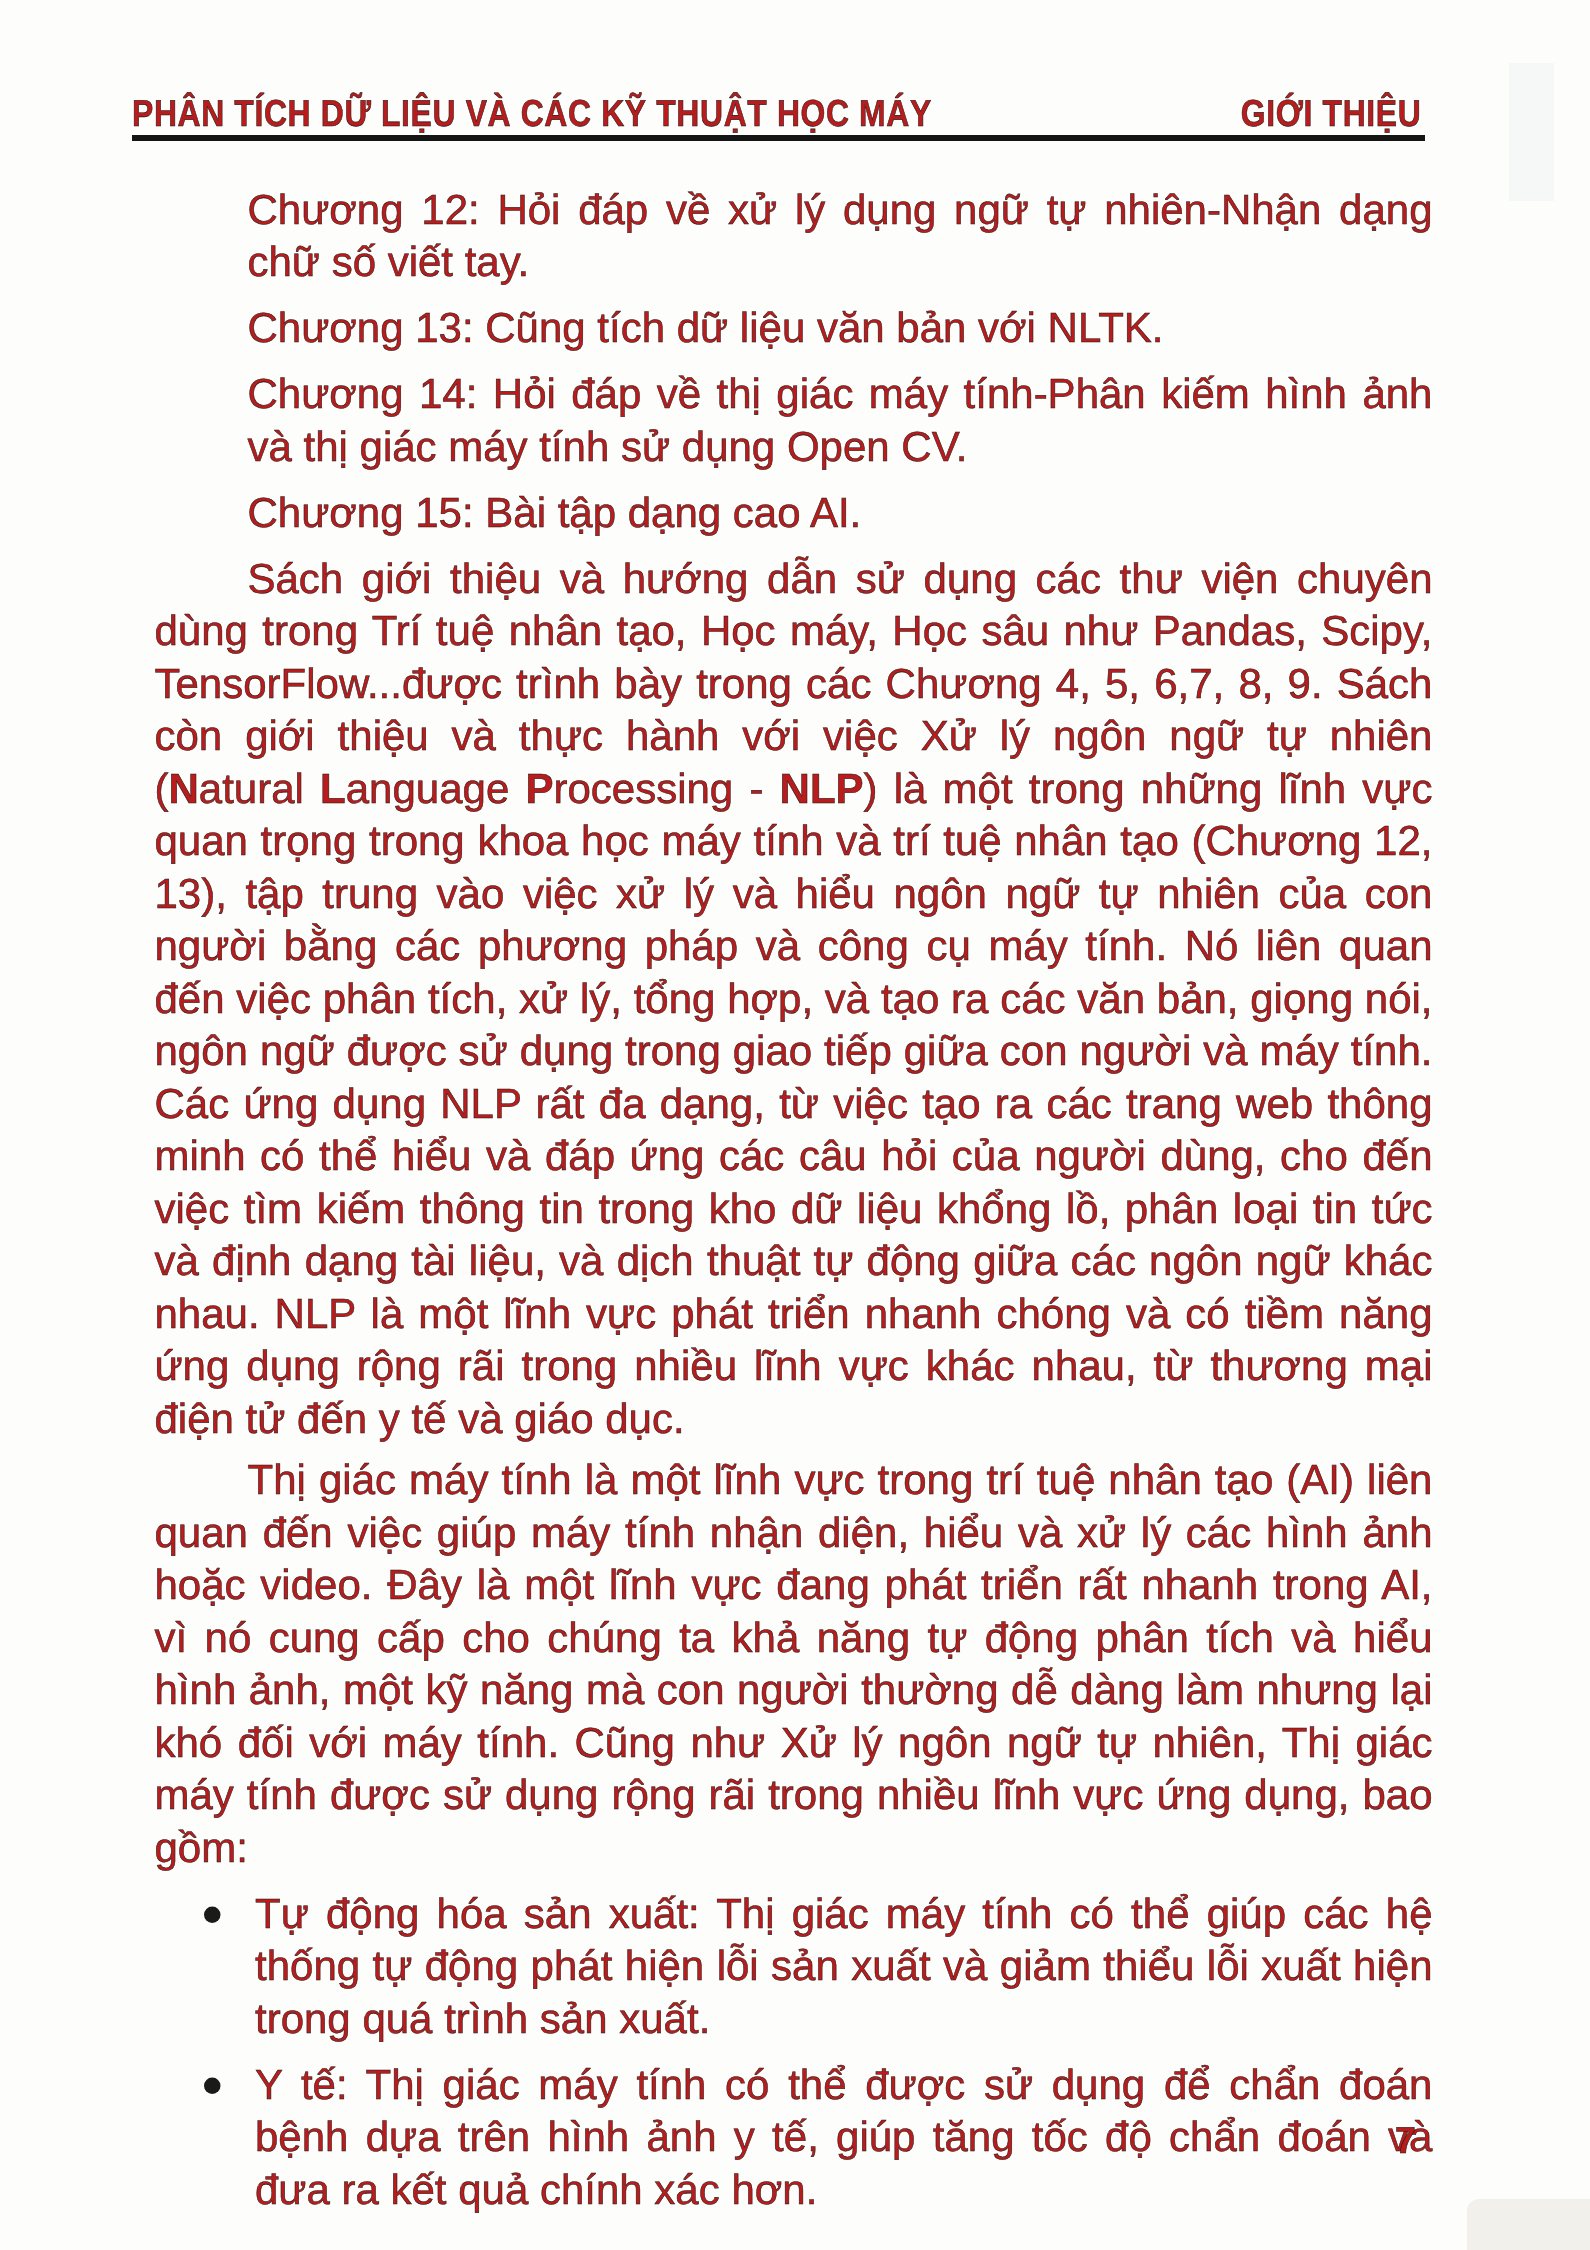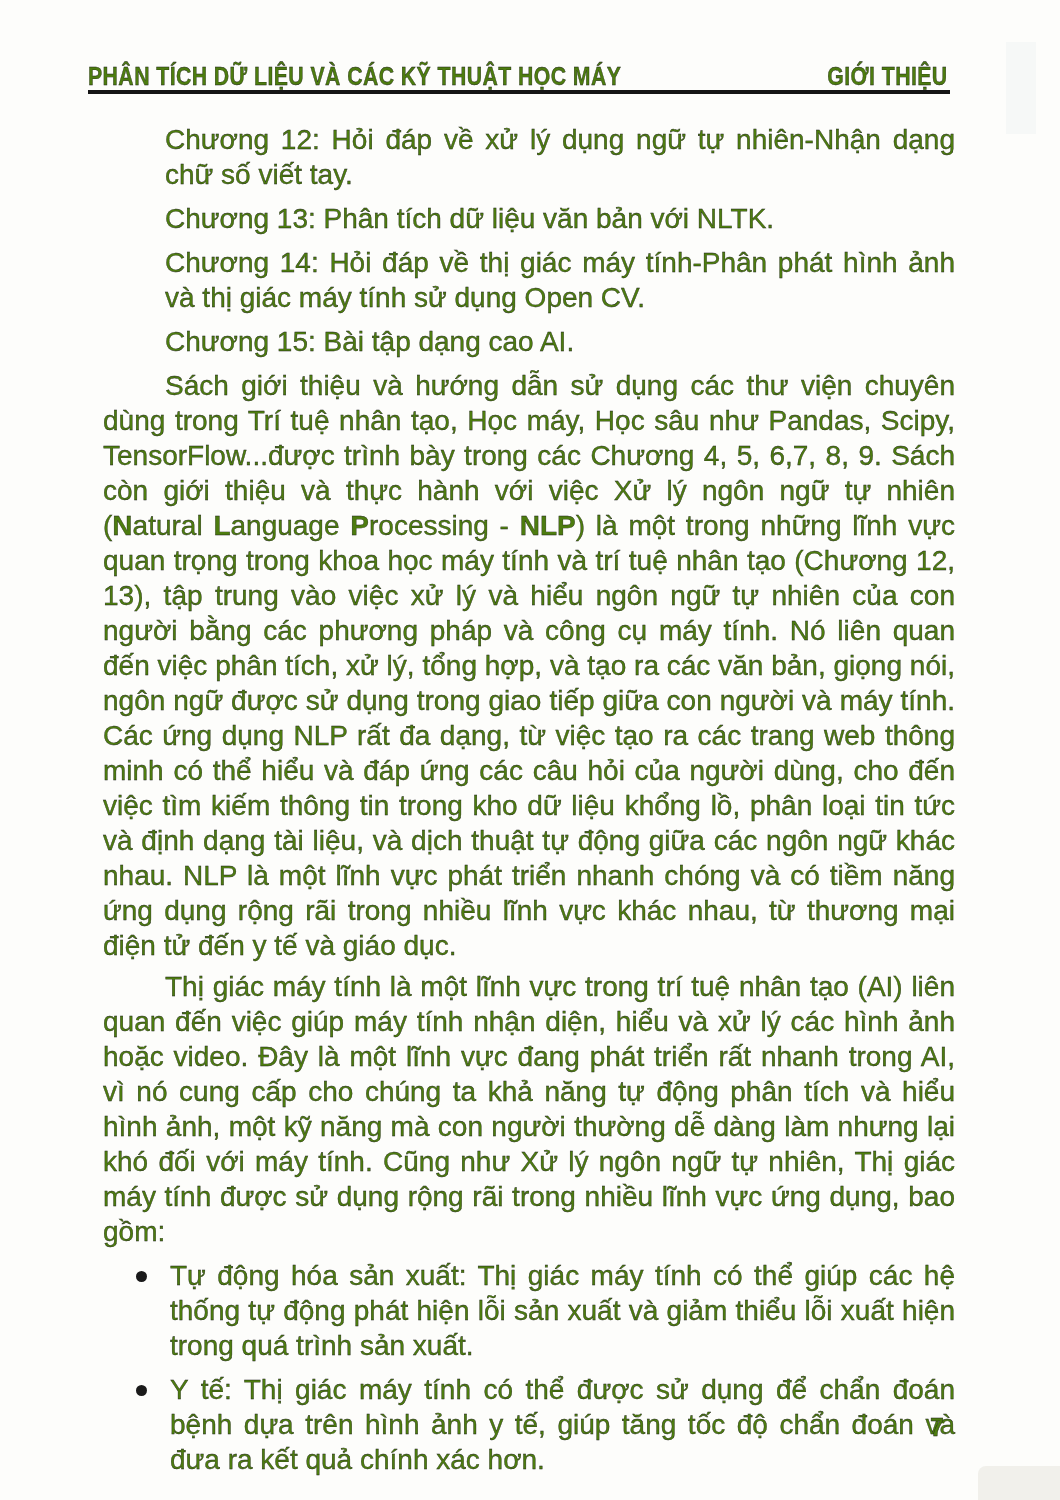--- a/index.html
+++ b/index.html
@@ -5,21 +5,21 @@
   html, body { margin: 0; padding: 0; }
   body {
     width: 1060px; height: 1500px;
     background: #ffffff;
     font-family: "Liberation Sans", sans-serif;
   }
   .page {
     position: relative;
     width: 1060px; height: 1500px;
     background: #fdfdfb;
-    color: #4d7c0f;
+    color: #b91c1c;
     overflow: hidden;
   }
   
   .header {
     position: absolute;
     top: 62px; left: 88px; right: 112px;
     display: flex; justify-content: space-between; align-items: flex-end;
     font-weight: bold;
     font-size: 25px;
     white-space: nowrap;
@@ -84,22 +84,22 @@
 
 <div class="page">
   <div class="header">
     <span class="left">PHÂN TÍCH DỮ LIỆU VÀ CÁC KỸ THUẬT HỌC MÁY</span>
     <span class="right">GIỚI THIỆU</span>
   </div>
   <div class="rule"></div>
 
   <main class="content">
       <p class="chapter"><span>Chương 12: Hỏi đáp về xử lý dụng ngữ tự nhiên-Nhận dạng chữ số viết tay.</span></p>
-      <p class="chapter"><span>Chương 13: Phân tích dữ liệu văn bản với NLTK.</span></p>
-      <p class="chapter"><span>Chương 14: Hỏi đáp về thị giác máy tính-Phân phát hình ảnh và thị giác máy tính sử dụng Open CV.</span></p>
+      <p class="chapter"><span>Chương 13: Cũng tích dữ liệu văn bản với NLTK.</span></p>
+      <p class="chapter"><span>Chương 14: Hỏi đáp về thị giác máy tính-Phân kiếm hình ảnh và thị giác máy tính sử dụng Open CV.</span></p>
       <p class="chapter"><span>Chương 15: Bài tập dạng cao AI.</span></p>
       <p class="para"><span>Sách giới thiệu và hướng dẫn sử dụng các thư viện chuyên dùng trong Trí tuệ nhân tạo, Học máy, Học sâu như Pandas, Scipy, TensorFlow...được trình bày trong các Chương 4, 5, 6,7, 8, 9. Sách còn giới thiệu và thực hành với việc Xử lý ngôn ngữ tự nhiên (</span><span class="bold">N</span><span>atural </span><span class="bold">L</span><span>anguage </span><span class="bold">P</span><span>rocessing - </span><span class="bold">NLP</span><span>) là một trong những lĩnh vực quan trọng trong khoa học máy tính và trí tuệ nhân tạo (Chương 12, 13), tập trung vào việc xử lý và hiểu ngôn ngữ tự nhiên của con người bằng các phương pháp và công cụ máy tính. Nó liên quan đến việc phân tích, xử lý, tổng hợp, và tạo ra các văn bản, giọng nói, ngôn ngữ được sử dụng trong giao tiếp giữa con người và máy tính. Các ứng dụng NLP rất đa dạng, từ việc tạo ra các trang web thông minh có thể hiểu và đáp ứng các câu hỏi của người dùng, cho đến việc tìm kiếm thông tin trong kho dữ liệu khổng lồ, phân loại tin tức và định dạng tài liệu, và dịch thuật tự động giữa các ngôn ngữ khác nhau. NLP là một lĩnh vực phát triển nhanh chóng và có tiềm năng ứng dụng rộng rãi trong nhiều lĩnh vực khác nhau, từ thương mại điện tử đến y tế và giáo dục.</span></p>
       <p class="para"><span>Thị giác máy tính là một lĩnh vực trong trí tuệ nhân tạo (AI) liên quan đến việc giúp máy tính nhận diện, hiểu và xử lý các hình ảnh hoặc video. Đây là một lĩnh vực đang phát triển rất nhanh trong AI, vì nó cung cấp cho chúng ta khả năng tự động phân tích và hiểu hình ảnh, một kỹ năng mà con người thường dễ dàng làm nhưng lại khó đối với máy tính. Cũng như Xử lý ngôn ngữ tự nhiên, Thị giác máy tính được sử dụng rộng rãi trong nhiều lĩnh vực ứng dụng, bao gồm:</span></p>
       <div class="bullet-item">
         <span class="bullet-dot"></span>
         <p class="bullet-text"><span>Tự động hóa sản xuất: Thị giác máy tính có thể giúp các hệ thống tự động phát hiện lỗi sản xuất và giảm thiểu lỗi xuất hiện trong quá trình sản xuất.</span></p>
       </div>
       <div class="bullet-item">
         <span class="bullet-dot"></span>
         <p class="bullet-text"><span>Y tế: Thị giác máy tính có thể được sử dụng để chẩn đoán bệnh dựa trên hình ảnh y tế, giúp tăng tốc độ chẩn đoán và đưa ra kết quả chính xác hơn.</span></p>

